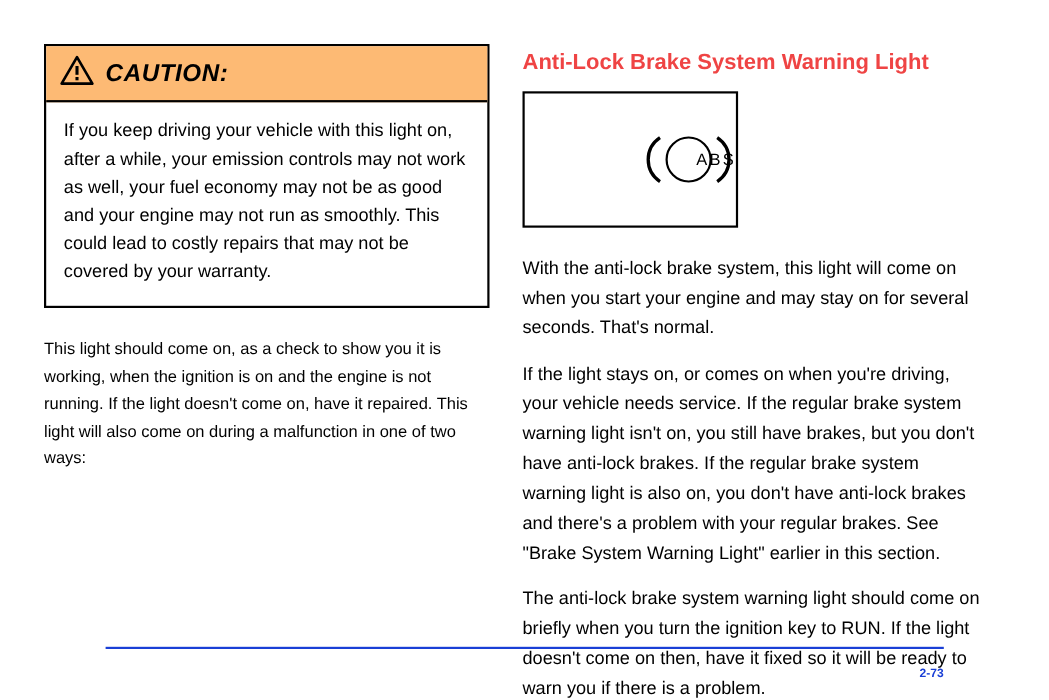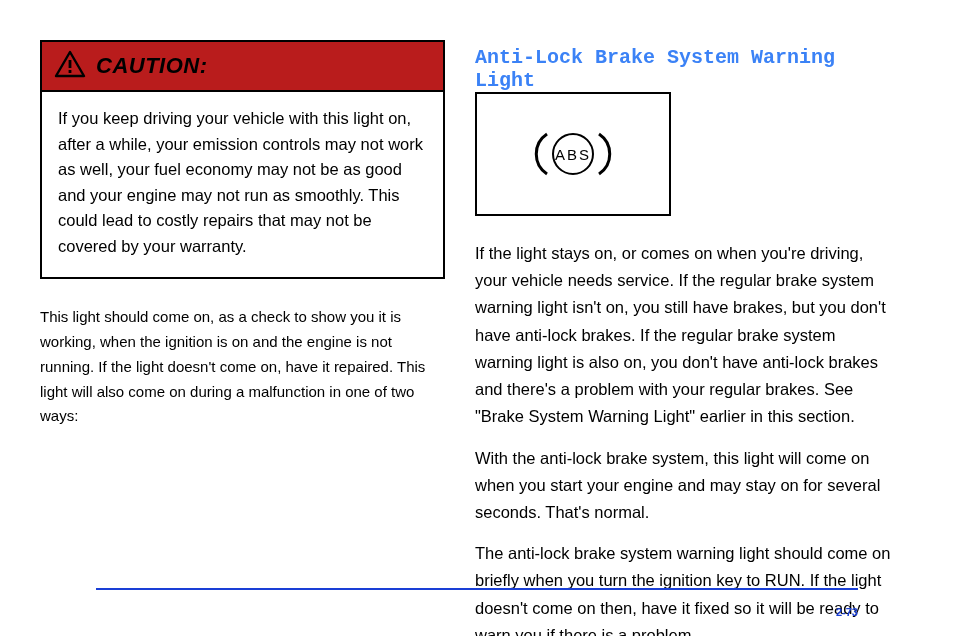--- a/index.html
+++ b/index.html
@@ -20,21 +20,21 @@
     width: 405px;
   }
   .right-col {
     width: 420px;
   }
   .caution-box {
     border: 2px solid #000;
     width: 100%;
   }
   .caution-header {
-    background: #b91c1c;
+    background: #fdba74;
     display: flex;
     align-items: center;
     padding: 8px 12px;
     border-bottom: 2px solid #000;
   }
   .warn-icon {
     margin-right: 10px;
   }
   .caution-title {
     font-weight: bold;
@@ -52,31 +52,31 @@
   }
   .after-caution {
     padding-top: 26px;
     font-size: 15px;
     line-height: 1.65;
     color: #000;
   }
   .abs-heading {
     font-size: 20px;
     font-weight: bold;
-    color: #3b82f6;
+    color: #ef4444;
     margin-top: 6px;
-    font-family: Liberation Mono, monospace;
+    margin-bottom: 14px;
   }
   .abs-figure {
     border: 2px solid #000;
     width: 196px;
     height: 124px;
     display: flex;
     align-items: center;
-    justify-content: center;
+    justify-content: flex-end;
     margin-bottom: 24px;
   }
   .abs-symbol {
     display: flex;
     align-items: center;
     justify-content: center;
   }
   .abs-text {
     font-size: 15px;
     letter-spacing: 2px;
@@ -134,21 +134,21 @@
         <svg width="86" height="52" viewBox="0 0 86 52">
           <path d="M 17 6 A 24 24 0 0 0 17 46" fill="none" stroke="#000" stroke-width="3"></path>
           <path d="M 69 6 A 24 24 0 0 1 69 46" fill="none" stroke="#000" stroke-width="3"></path>
           <circle cx="43" cy="26" r="20" fill="none" stroke="#000" stroke-width="2"></circle>
         </svg>
       </span>
       <span class="abs-text" style="position:absolute;">ABS</span>
     </div>
 
     <div class="right-body">
+      <p>With the anti-lock brake system, this light will come on when you start your engine and may stay on for several seconds. That's normal.</p>
       <p>If the light stays on, or comes on when you're driving, your vehicle needs service. If the regular brake system warning light isn't on, you still have brakes, but you don't have anti-lock brakes. If the regular brake system warning light is also on, you don't have anti-lock brakes and there's a problem with your regular brakes. See "Brake System Warning Light" earlier in this section.</p>
-      <p>With the anti-lock brake system, this light will come on when you start your engine and may stay on for several seconds. That's normal.</p>
       <p>The anti-lock brake system warning light should come on briefly when you turn the ignition key to RUN. If the light doesn't come on then, have it fixed so it will be ready to warn you if there is a problem.</p>
     </div>
   </div>
 </div>
 
 <div class="footer-rule"></div>
 <div class="page-num">2-73</div>
 
 </body></html>

